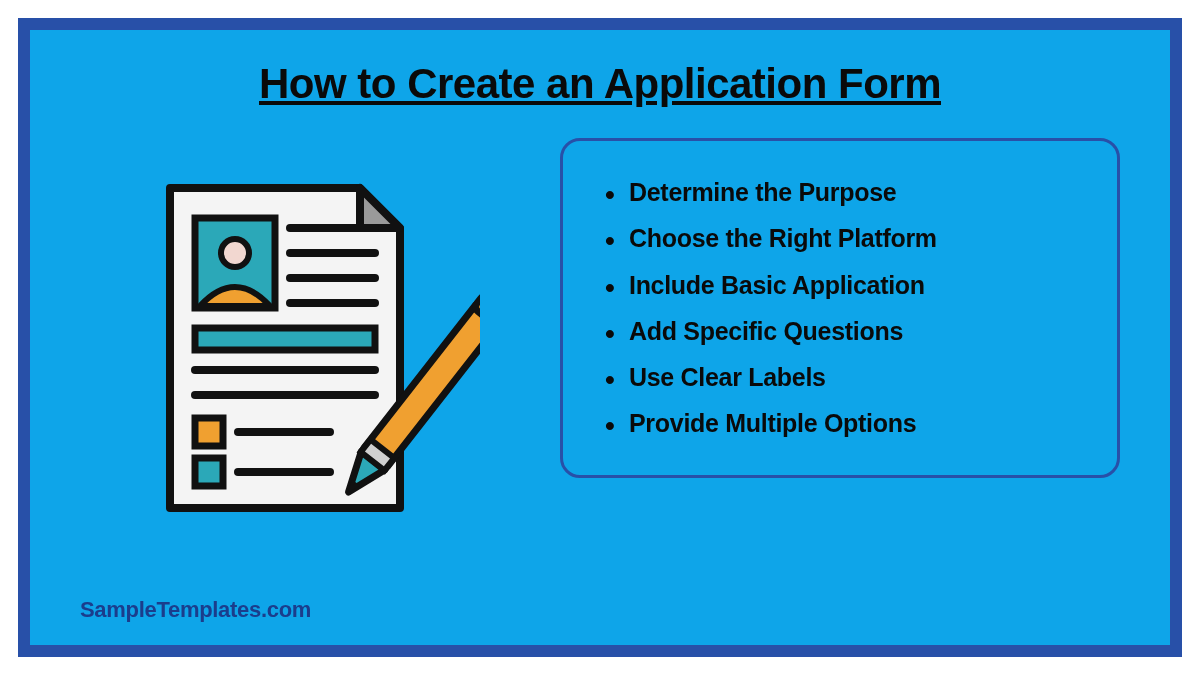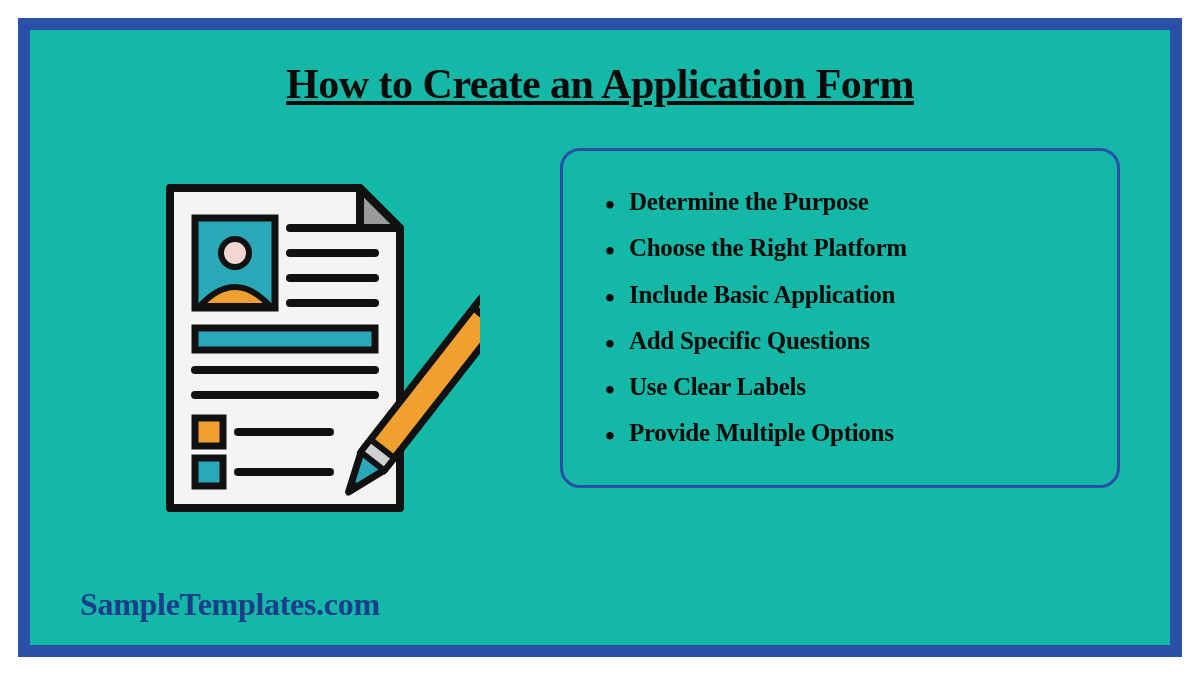--- a/index.html
+++ b/index.html
@@ -10,22 +10,21 @@
     font-family: 'Segoe UI', Arial, sans-serif;
     position: relative;
   }
   .frame {
     position: absolute;
     top: 18px;
     left: 18px;
     right: 18px;
     bottom: 18px;
     border: 12px solid #2850A8;
-    background: #14b8a6;
-    font-family: Liberation Serif, serif;
+    background: #0ea5e9;
   }
   .title {
     text-align: center;
     font-size: 42px;
     font-weight: 800;
     color: #0a0a0a;
     text-decoration: underline;
     margin-top: 30px;
     letter-spacing: -0.5px;
   }
@@ -39,21 +38,20 @@
     flex: 0 0 420px;
     display: flex;
     justify-content: center;
     padding-top: 20px;
   }
   .steps-box {
     flex: 1;
     border: 3px solid #2850A8;
     border-radius: 20px;
     padding: 28px 36px;
-    margin-top: 10px;
   }
   .steps-box ul {
     list-style: none;
   }
   .steps-box li {
     font-size: 25px;
     font-weight: 800;
     color: #0a0a0a;
     line-height: 1.85;
     position: relative;
@@ -64,21 +62,21 @@
     content: '•';
     position: absolute;
     left: 6px;
     font-size: 28px;
     color: #0a0a0a;
   }
   .footer-brand {
     position: absolute;
     bottom: 22px;
     left: 50px;
-    font-size: 32px;
+    font-size: 22px;
     font-weight: 800;
     color: #1B3D8C;
     letter-spacing: -0.3px;
   }
 </style>
 </head>
 <body>
 
 <div class="frame">
   <h1 class="title">How to Create an Application Form</h1>

